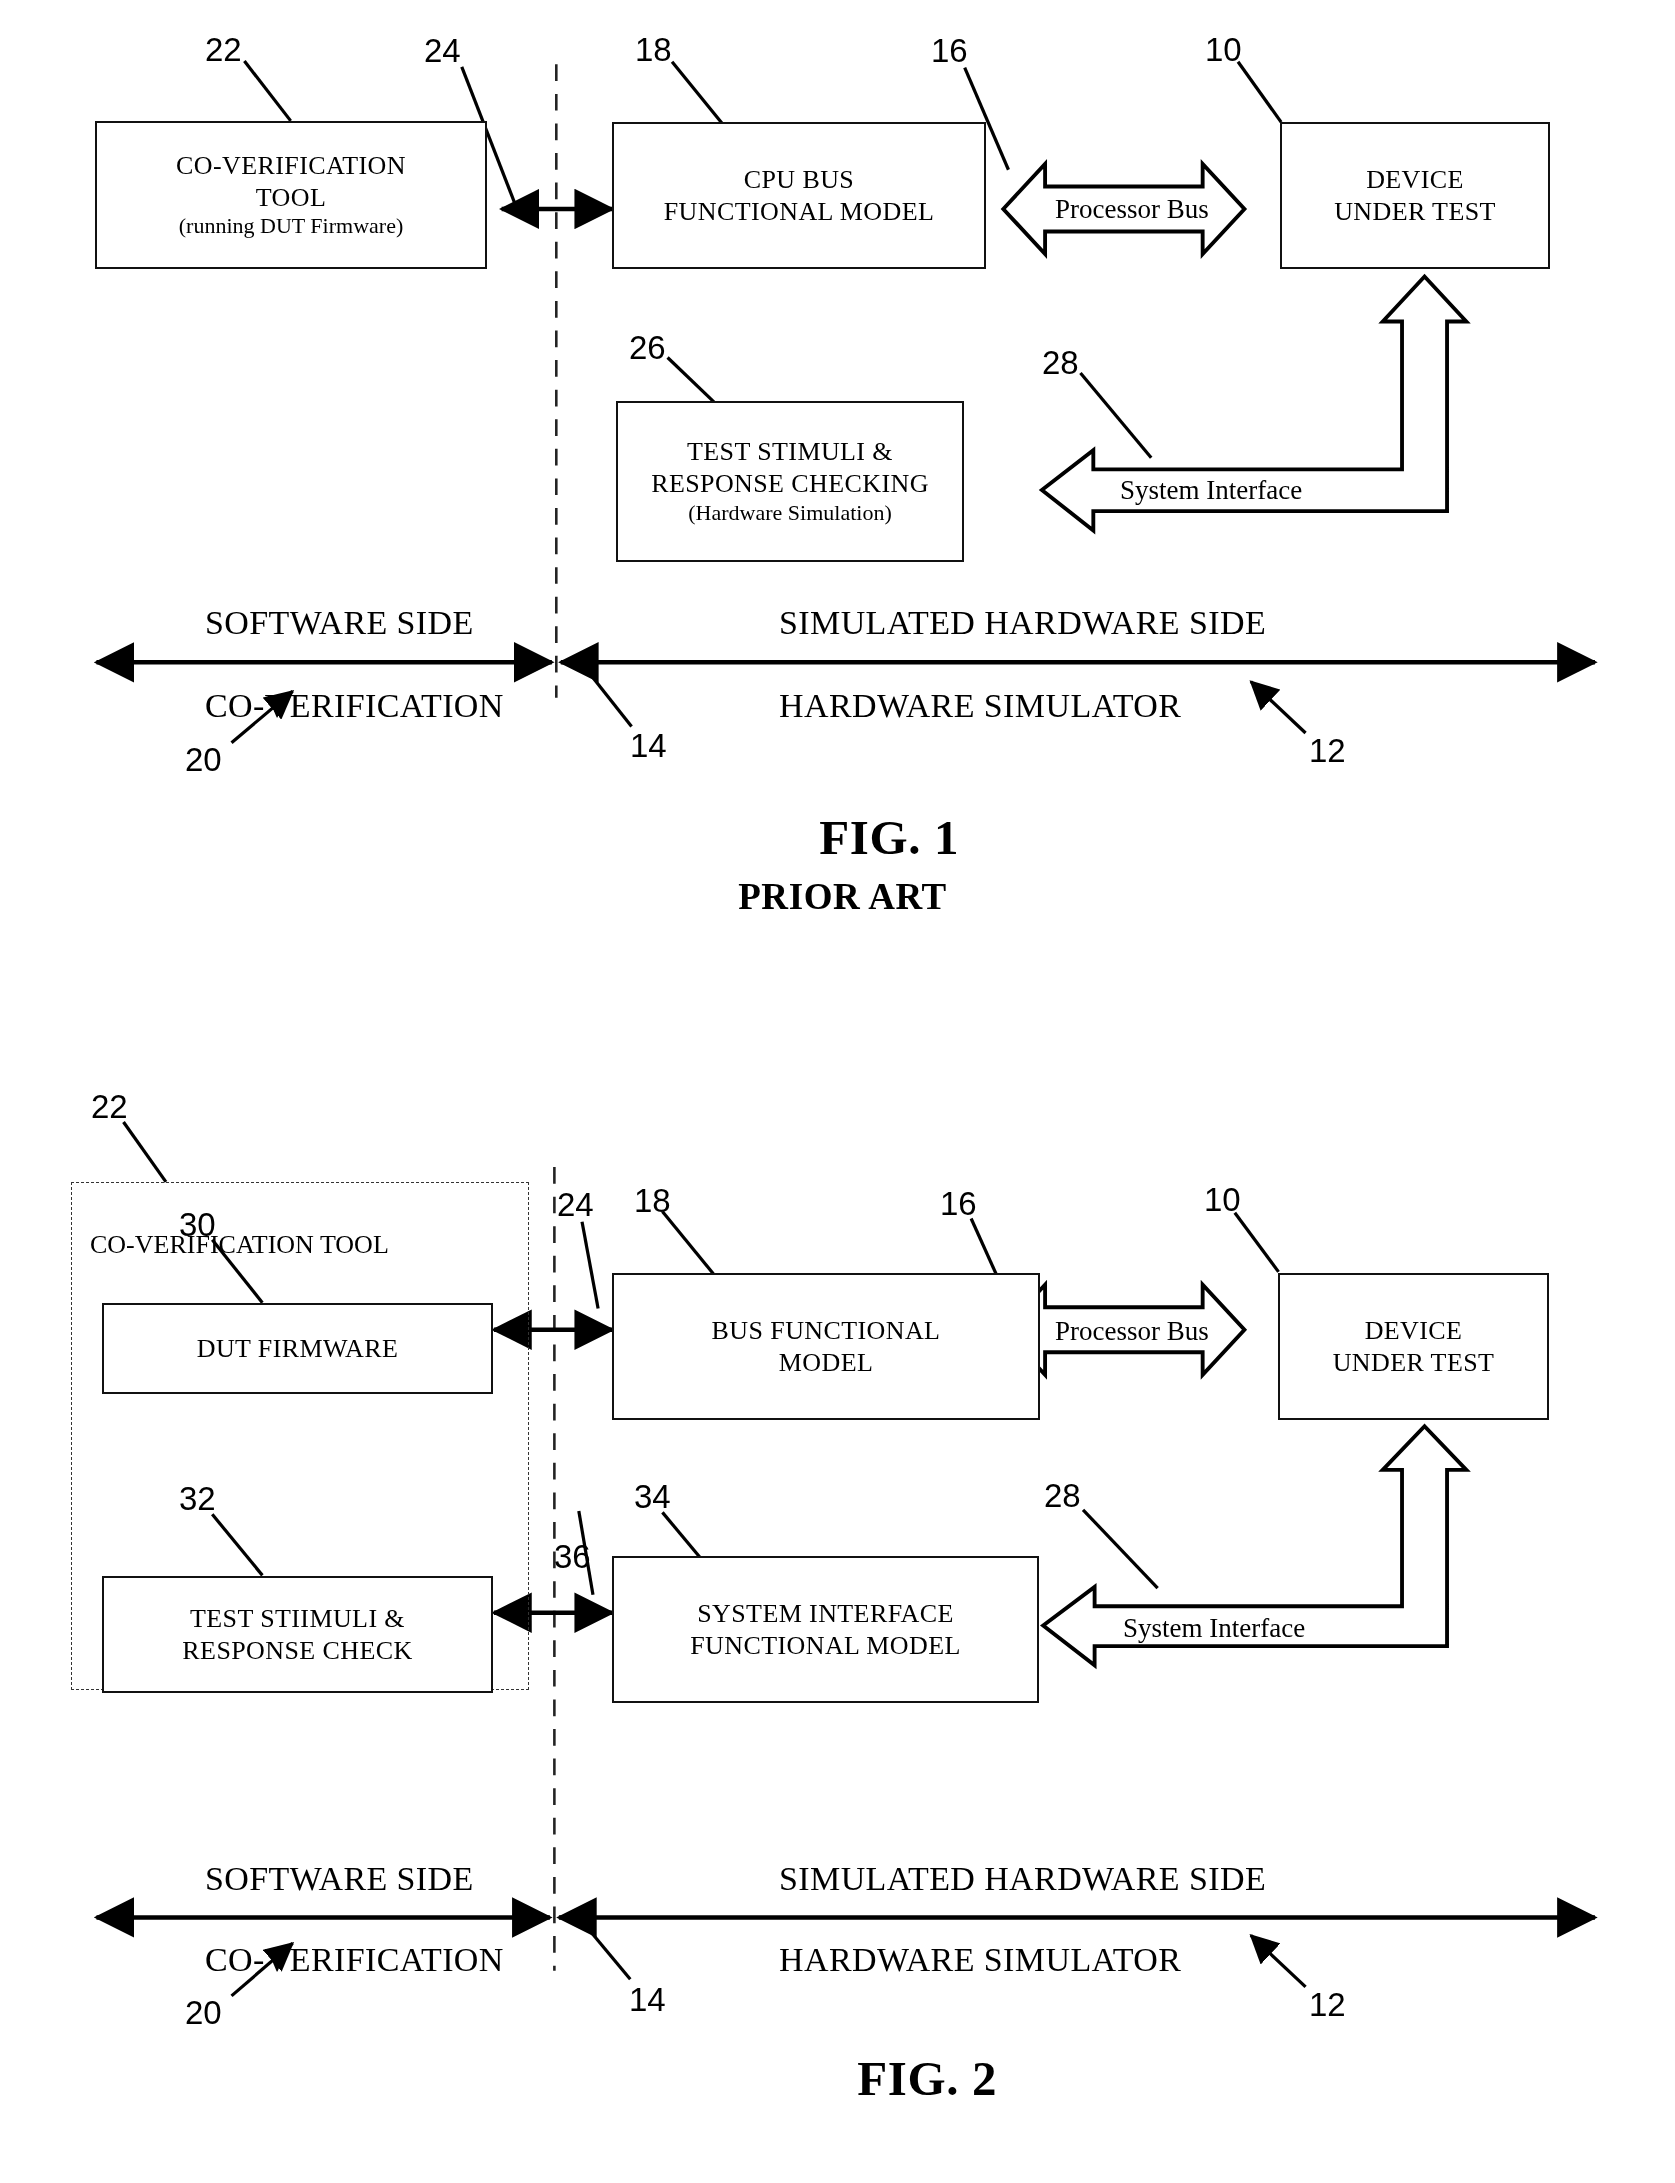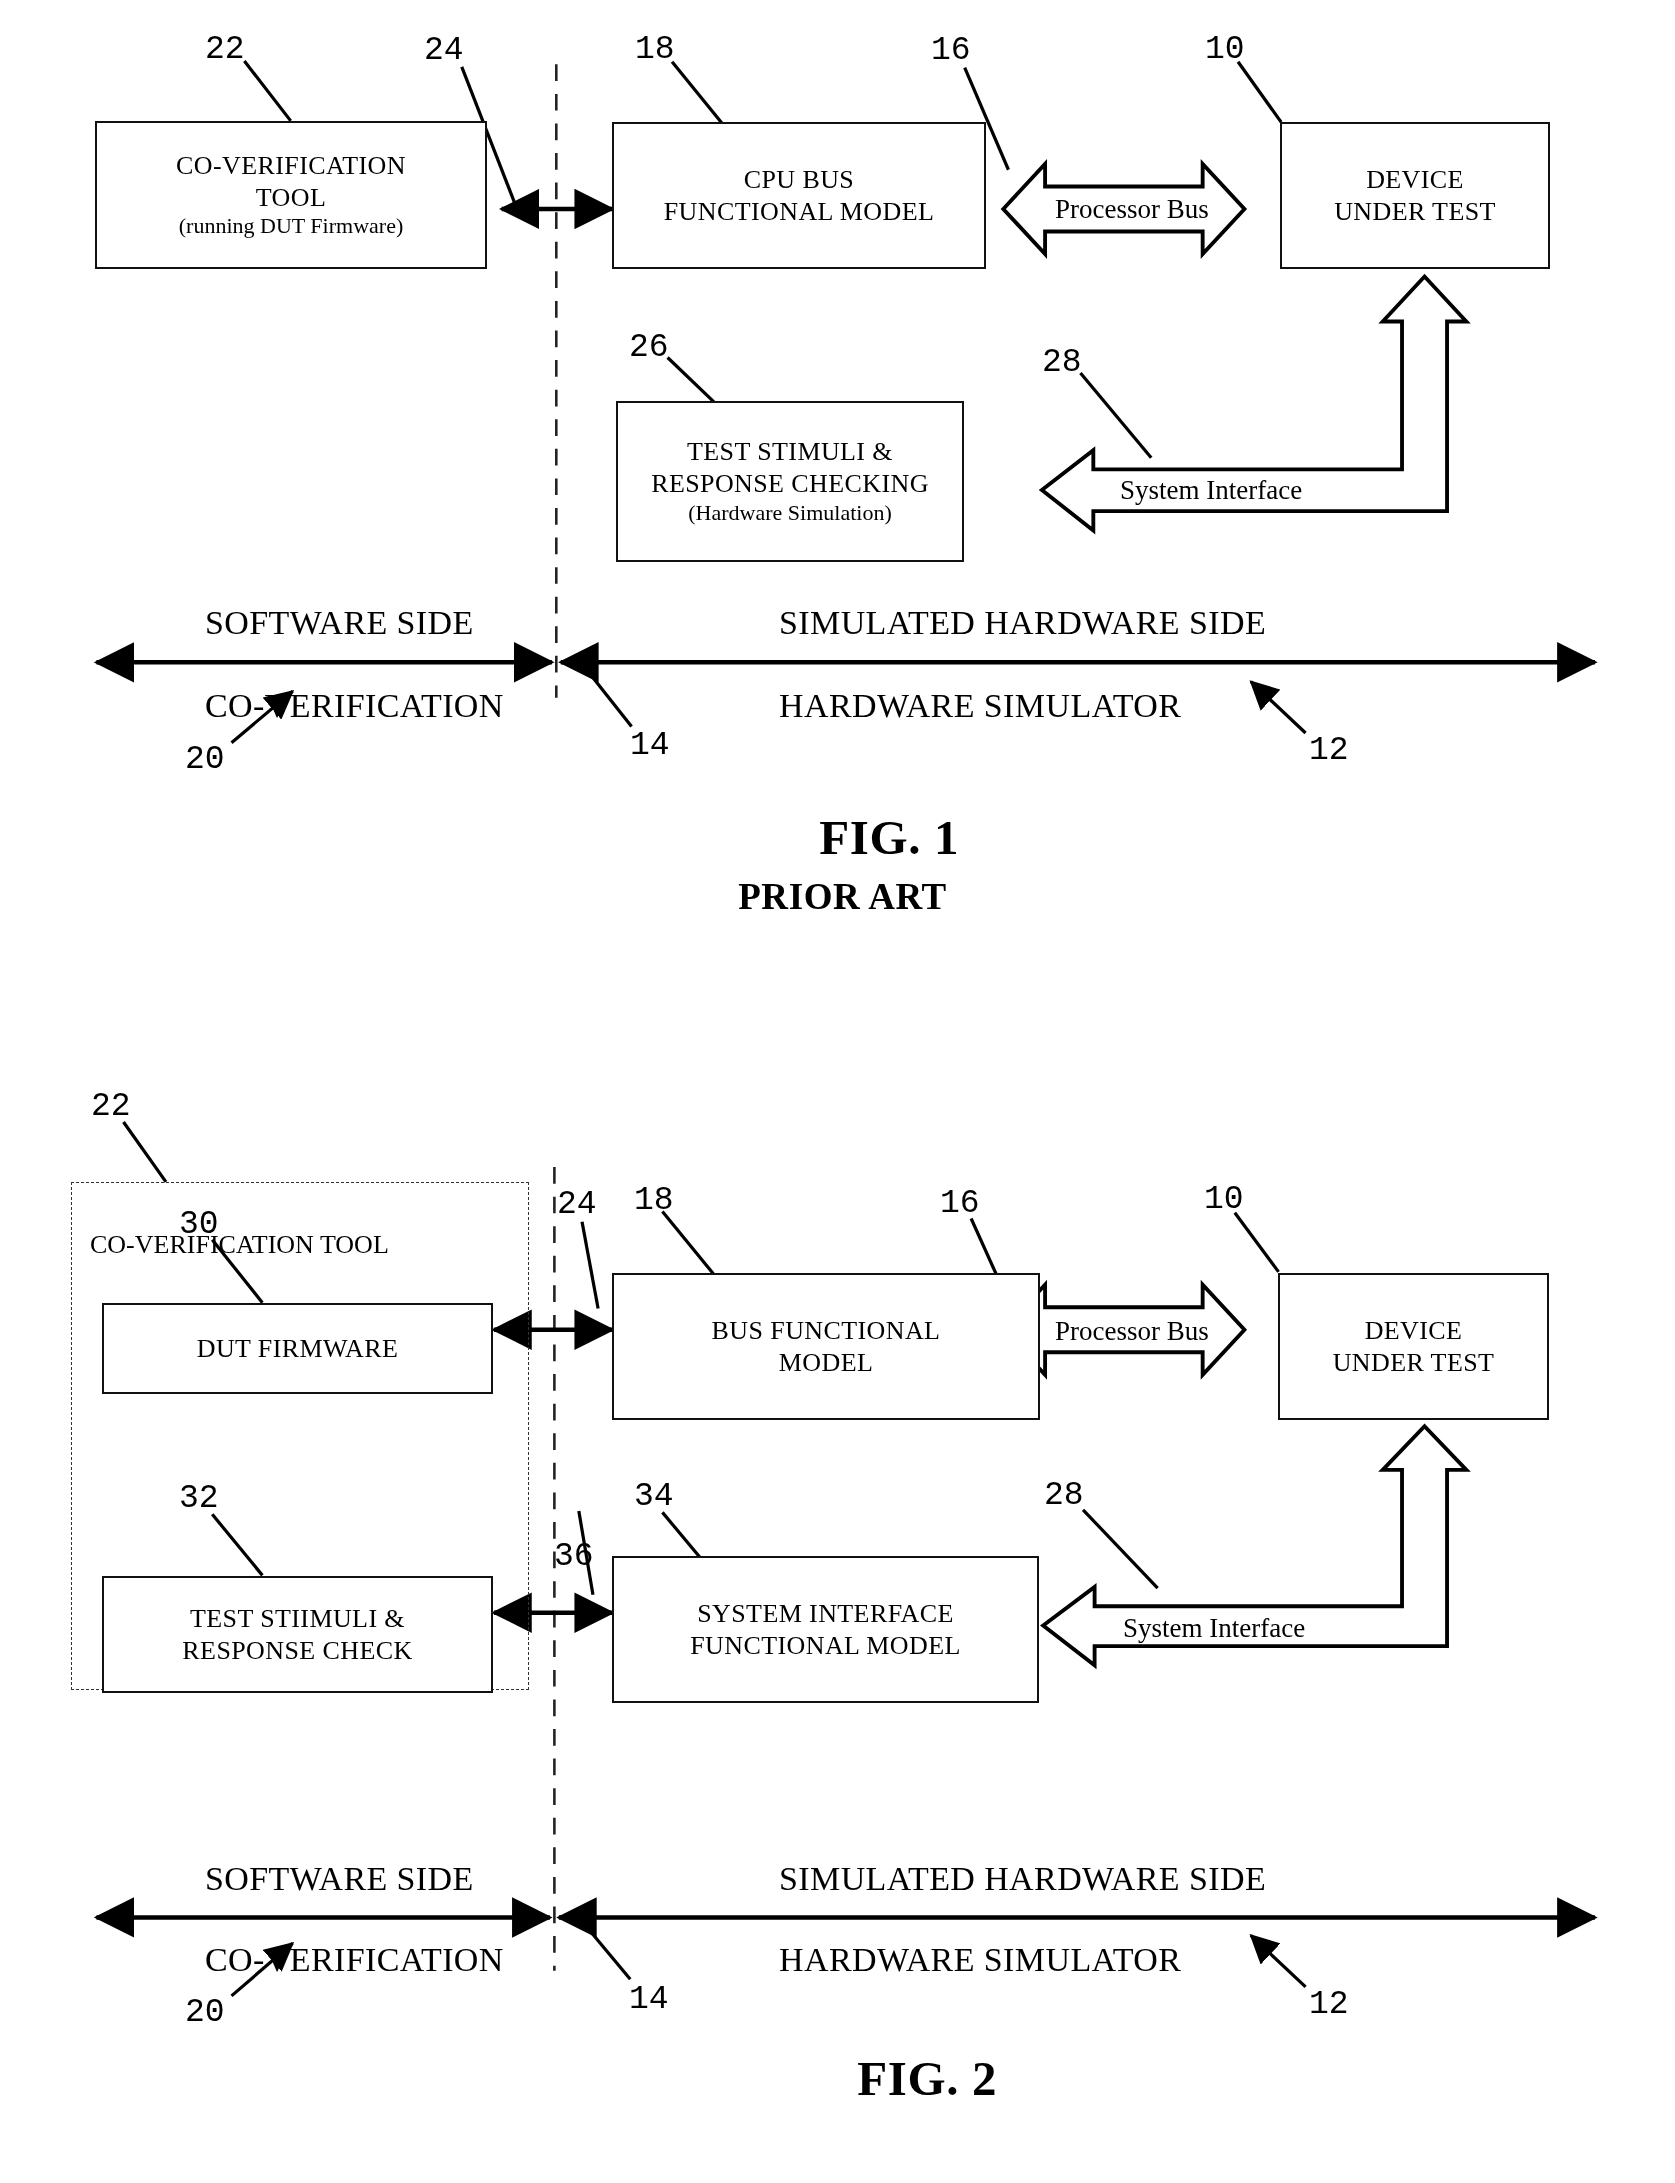--- a/index.html
+++ b/index.html
@@ -34,21 +34,21 @@
     box-sizing:border-box;
     z-index:1;
   }
   .dashbox-title{
     position:absolute;font-size:26px;white-space:nowrap;z-index:2;
   }
 
   
   .num{
     position:absolute;font-size:33px;z-index:6;
-    font-family:Liberation Mono, monospace;
+    font-family:Liberation Sans, sans-serif;
     white-space:nowrap;
   }
 
   
   .lbl{
     position:absolute;white-space:nowrap;z-index:5;
     font-size:34px;letter-spacing:0.4px;
   }
   .lbl.small{font-size:27px;letter-spacing:0;}
   .figcap{

